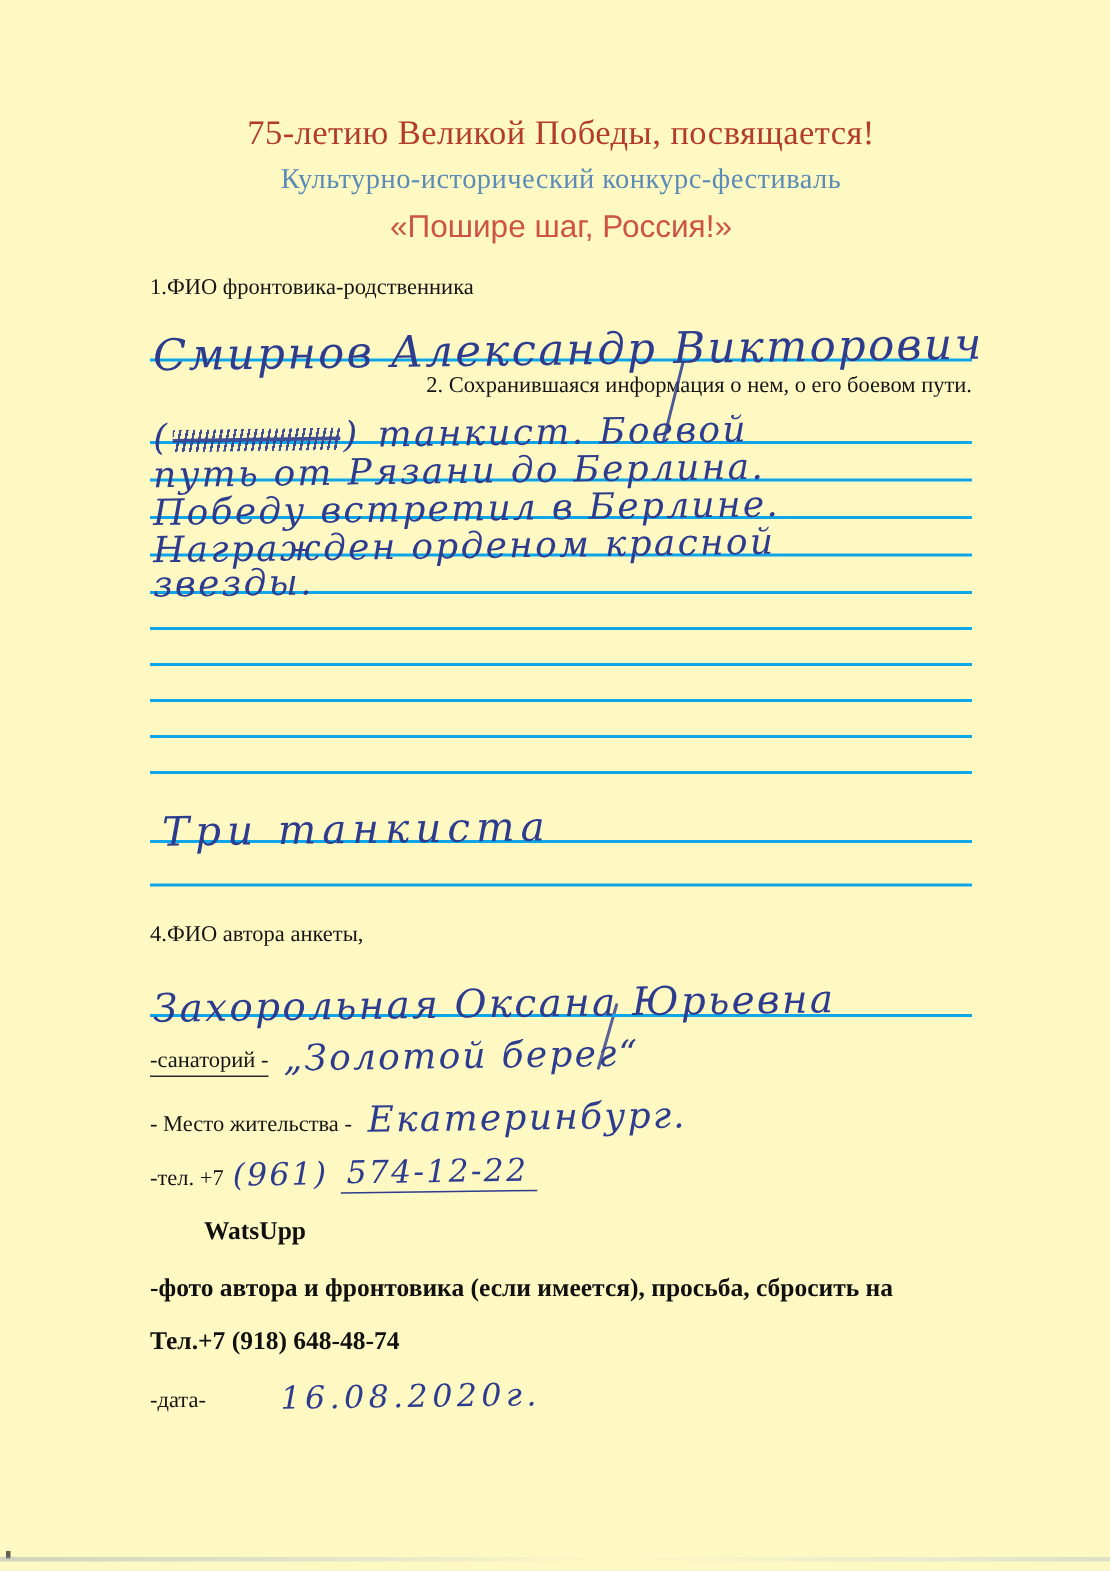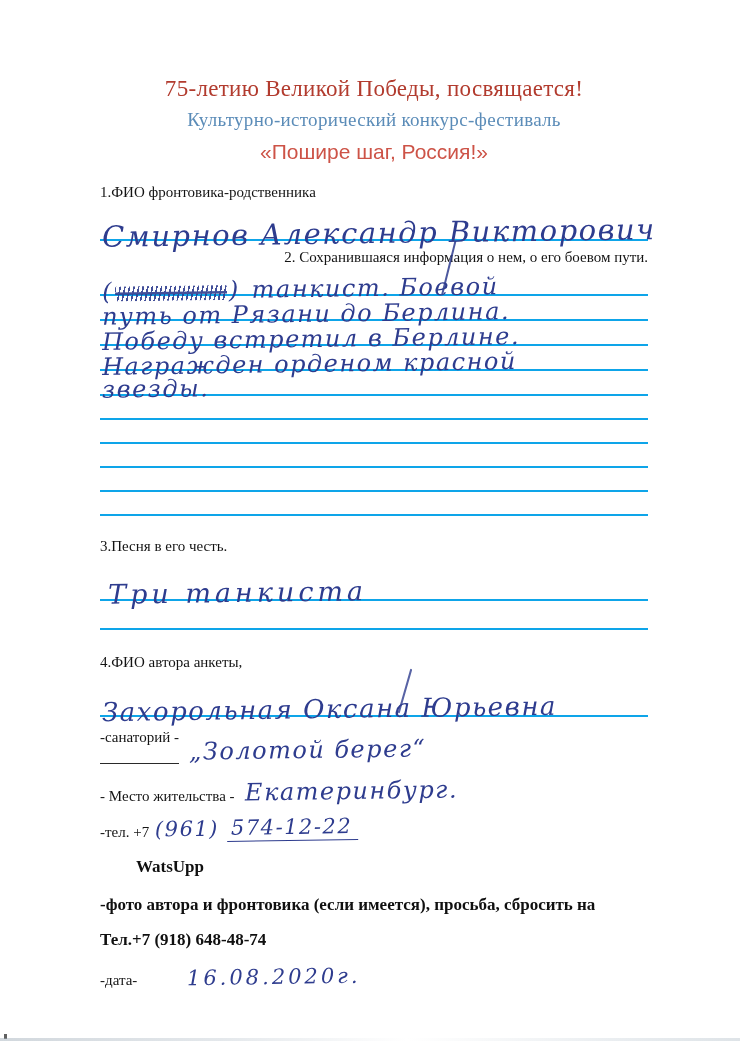--- a/index.html
+++ b/index.html
@@ -1,19 +1,19 @@
 <!DOCTYPE html>
 <html lang="ru"><head>
 <meta charset="utf-8">
 <style>
   html,body{margin:0;padding:0;background:#e9e9e9;}
   .sheet{
     position:relative;
     width:740px;height:1047px;
-    background:#ffffff;
+    background:#fef9c3;
     overflow:hidden;
     font-family:"Liberation Serif", serif;
     color:#151515;
     box-sizing:border-box;
   }
   .sheet::after{ 
     content:"";position:absolute;left:0;right:0;bottom:6px;height:3px;
     background:linear-gradient(90deg,#9aa8b4 0%,#c3ccd4 30%,transparent 55%,#cdd6dd 85%,#b6c2cb 100%);
     opacity:.45;
   }
@@ -63,21 +63,21 @@
       repeating-linear-gradient(102deg,#2e3c8e 0 1.6px,transparent 1.6px 4.5px);
     opacity:.9;border-radius:2px;vertical-align:-2px;
   }
   .rest-gap{margin-left:12px;}
   
   .row{display:flex;align-items:flex-end;}
   .row-san{margin-top:12px;}
   .row-res{margin-top:13px;}
   .row-tel{margin-top:10px;}
   .row-date{margin-top:15px;gap:40px;}
-  .u-label{border-bottom:1.5px solid #2a2a2a;padding-bottom:17px;}
+  .u-label{border-bottom:1.5px solid #2a2a2a;padding-bottom:1px;}
   .hw-underline{border-bottom:1.8px solid #2e3c8e;padding:0 6px 1px 4px;}
   .bold-line{font-weight:bold;font-size:17px;color:#101010;}
   .b-photo{margin-top:18px;}
   .b-wats{margin-top:16px;margin-left:36px;}
   .b-tel{margin-top:15px;}
   
   .tail{position:absolute;width:2px;height:58px;background:#2e3c8e;opacity:.85;
         left:448px;top:238px;transform:rotate(14deg);border-radius:2px;}
   .tail2{position:absolute;width:2px;height:46px;background:#2e3c8e;opacity:.8;
         left:404px;top:668px;transform:rotate(16deg);border-radius:2px;}
@@ -117,21 +117,20 @@
     </div>
     <div class="rule rule-mid">
       <span class="hw hw-q2">звезды.</span>
     </div>
     <div class="rule rule-blank"></div>
     <div class="rule rule-blank"></div>
     <div class="rule rule-blank"></div>
     <div class="rule rule-blank"></div>
     <div class="rule rule-blank"></div>
 
-    <div class="label q3-label">3.Песня в его честь.</div>
     <div class="rule rule-q3">
       <span class="hw hw-q3">Три танкиста</span>
     </div>
     <div class="rule rule-q3b"></div>
 
     <div class="label q4-label">4.ФИО автора анкеты,</div>
     <div class="rule rule-q4">
       <span class="hw hw-author">Захорольная Оксана Юрьевна</span>
     </div>
 

